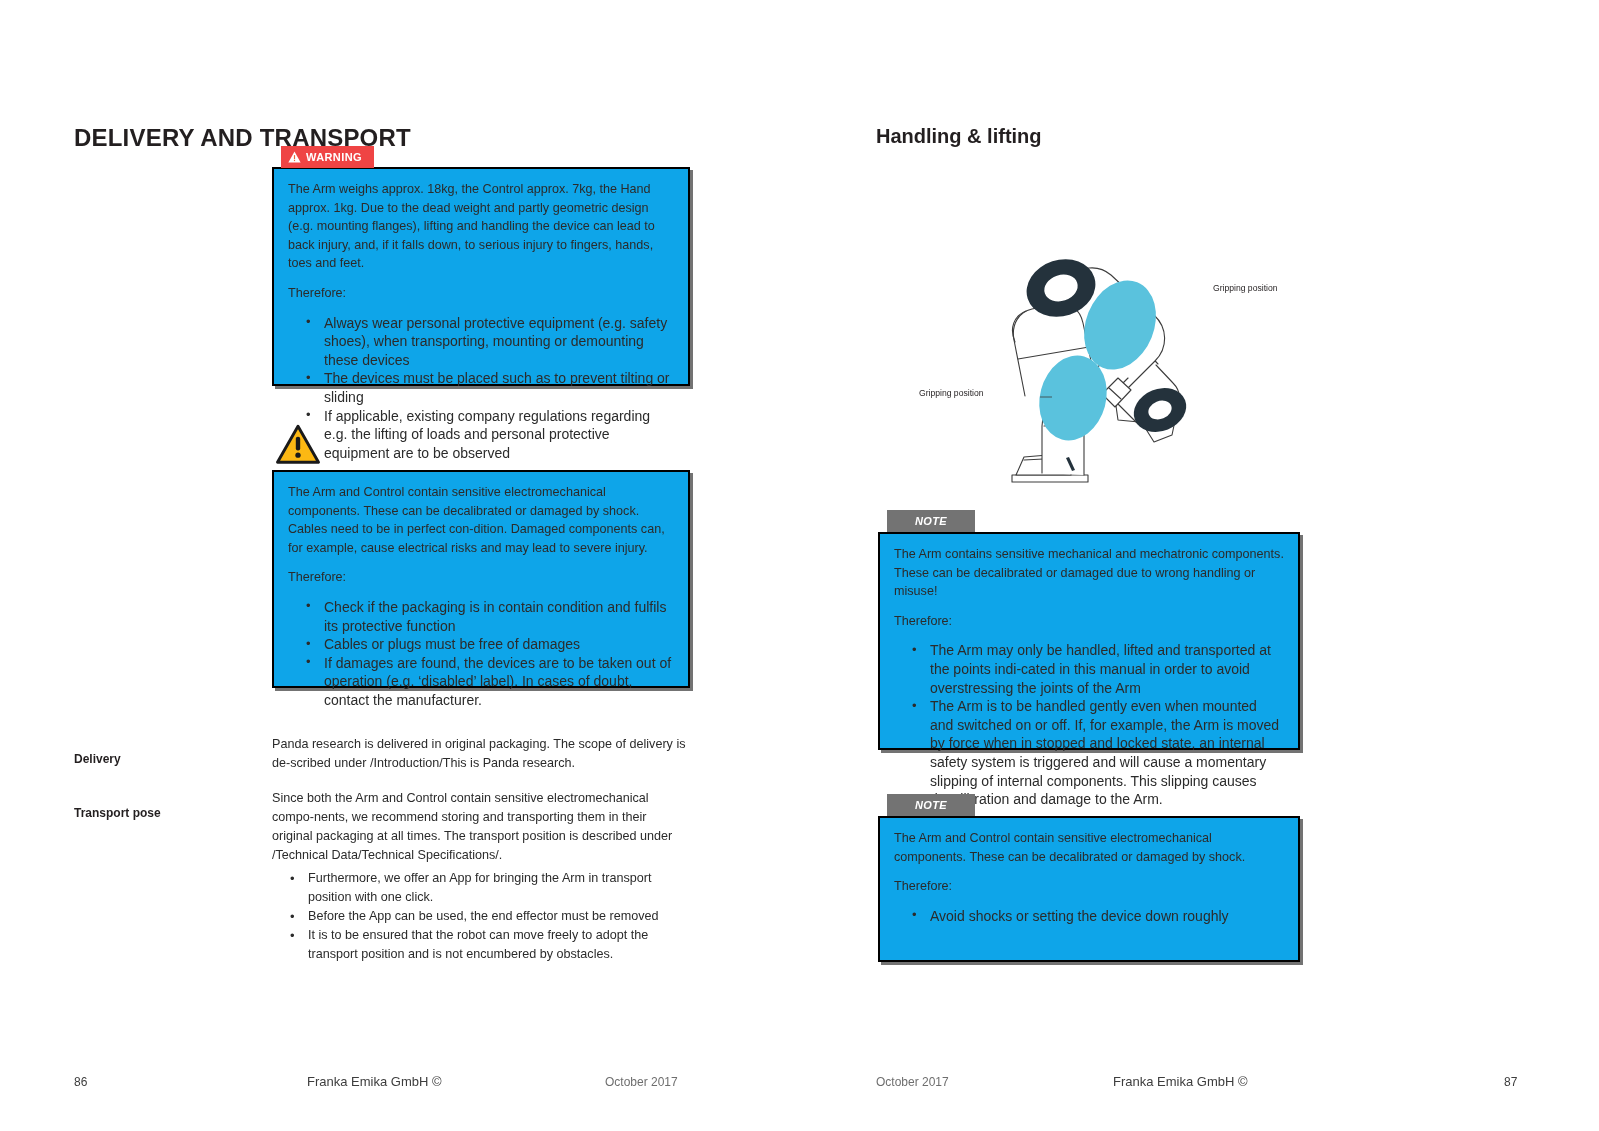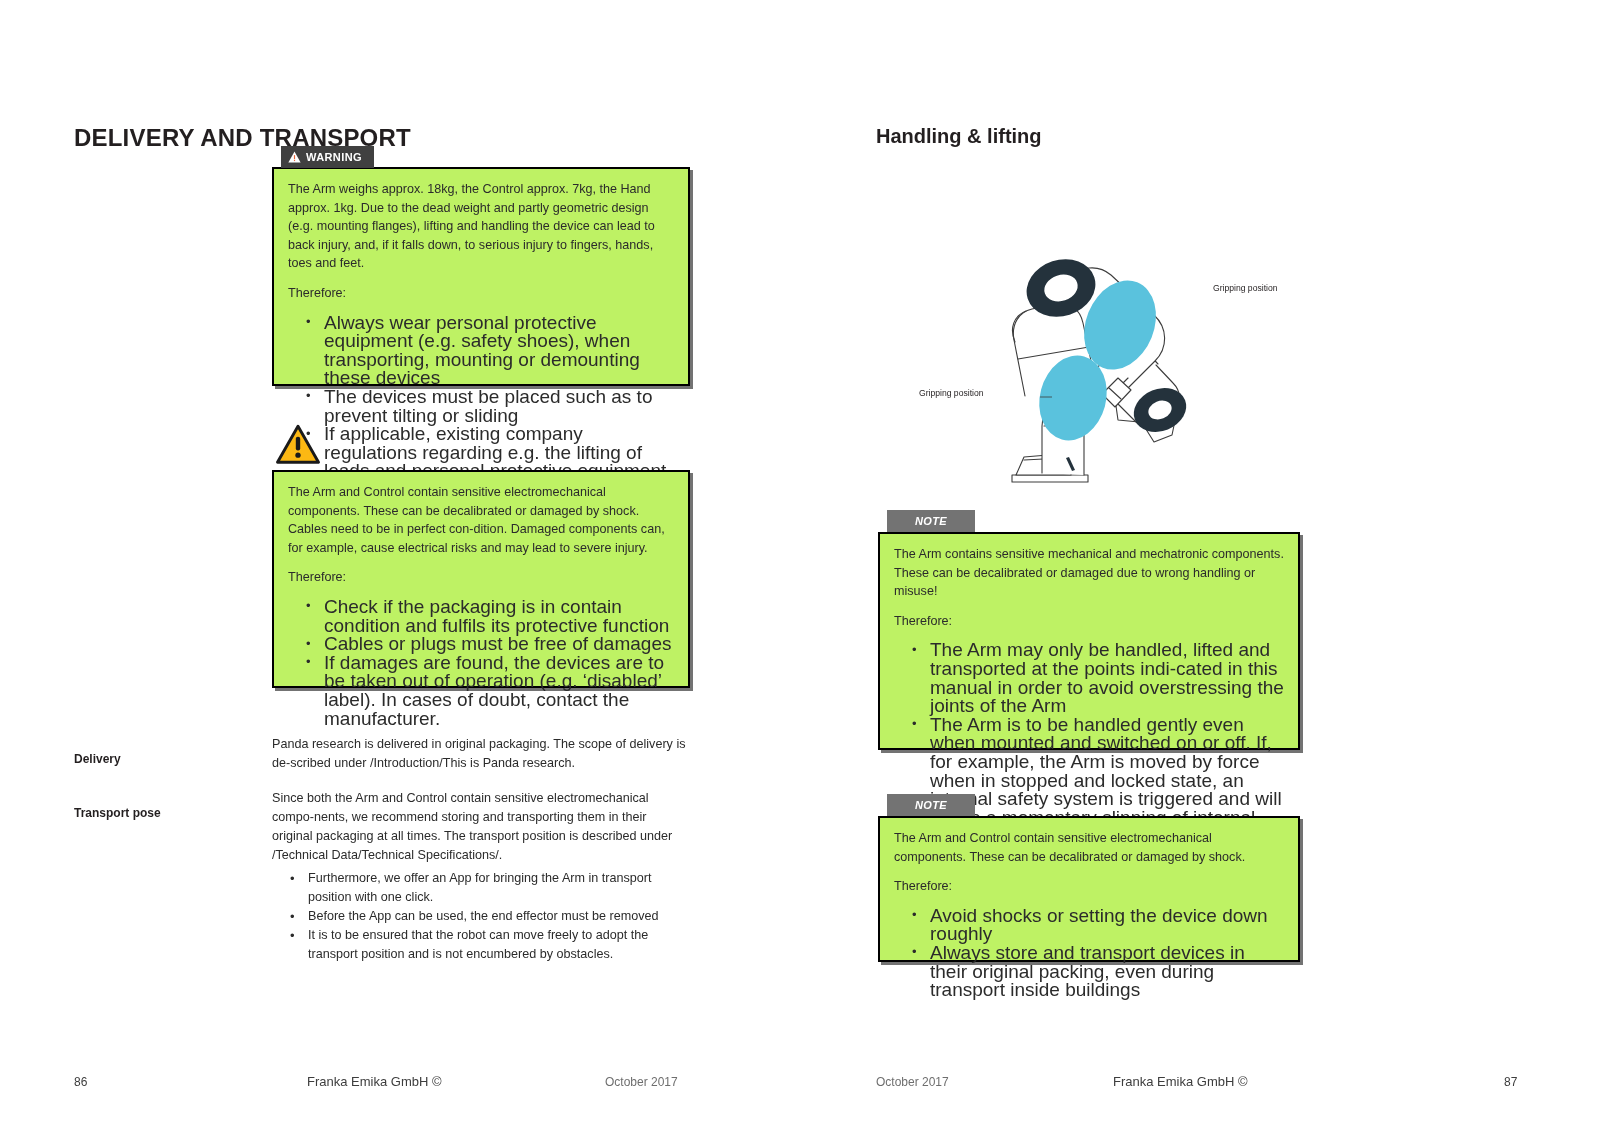--- a/index.html
+++ b/index.html
@@ -69,56 +69,56 @@
     display: flex;
     align-items: center;
     gap: 5px;
     color: #ffffff;
     font-size: 11px;
     font-weight: bold;
     letter-spacing: 0.4px;
     z-index: 3;
     box-sizing: border-box;
   }
-  .admon-badge.warning { background: #404040; min-width: 92px; justify-content: center; }
+  .admon-badge.warning { background: #ef4444; min-width: 92px; justify-content: center; }
   .admon-badge.note {
     background: #737373;
     min-width: 88px;
     font-style: italic;
     justify-content: center;
     padding: 0 10px;
   }
 
   .tri-warn-small { width: 13px; height: 12px; display: block; }
 
   .admon-body {
     position: absolute;
     left: 0;
     right: 0;
     bottom: 0;
     border: 2.5px solid #000000;
-    background: #bef264;
+    background: #0ea5e9;
     box-shadow: 3px 3px 0 0 rgba(0,0,0,0.55);
     box-sizing: border-box;
     padding: 11px 14px 13px 14px;
   }
   .admon-body p {
     margin: 0 0 11px 0;
     font-size: 12.6px;
     line-height: 18.6px;
     color: #2b2b2b;
   }
   .admon-body ul {
     margin: 0;
     padding-left: 36px;
     list-style: none;
   }
   .admon-body li {
     position: relative;
-    font-size: 19px;
+    font-size: 14px;
     line-height: 18.6px;
     color: #2b2b2b;
     margin-bottom: 0px;
   }
   .admon-body li::before {
     content: "\2022";
     position: absolute;
     left: -18px;
     top: -0.5px;
     font-size: 13px;
@@ -318,21 +318,20 @@
 
     <div class="admon" style="left:78px; top:794px; width:422px; height:168px;">
       <div class="admon-badge note">
         <span>NOTE</span>
       </div>
       <div class="admon-body" style="top:22px;">
         <p>The Arm and Control contain sensitive electromechanical components. These can be decalibrated or damaged by shock.</p>
         <p>Therefore:</p>
         <ul>
           <li>Avoid shocks or setting the device down roughly</li>
-          <li>Always store and transport devices in their original packing, even during transport inside buildings</li>
         </ul>
       </div>
     </div>
 
     <div class="footer-item" style="left:76px; top:1043px;">October 2017</div>
     <div class="footer-item strong" style="left:313px; top:1042px;">Franka Emika GmbH ©</div>
     <div class="footer-item pageno" style="left:704px; top:1043px;">87</div>
   </div>
 
 </div>

